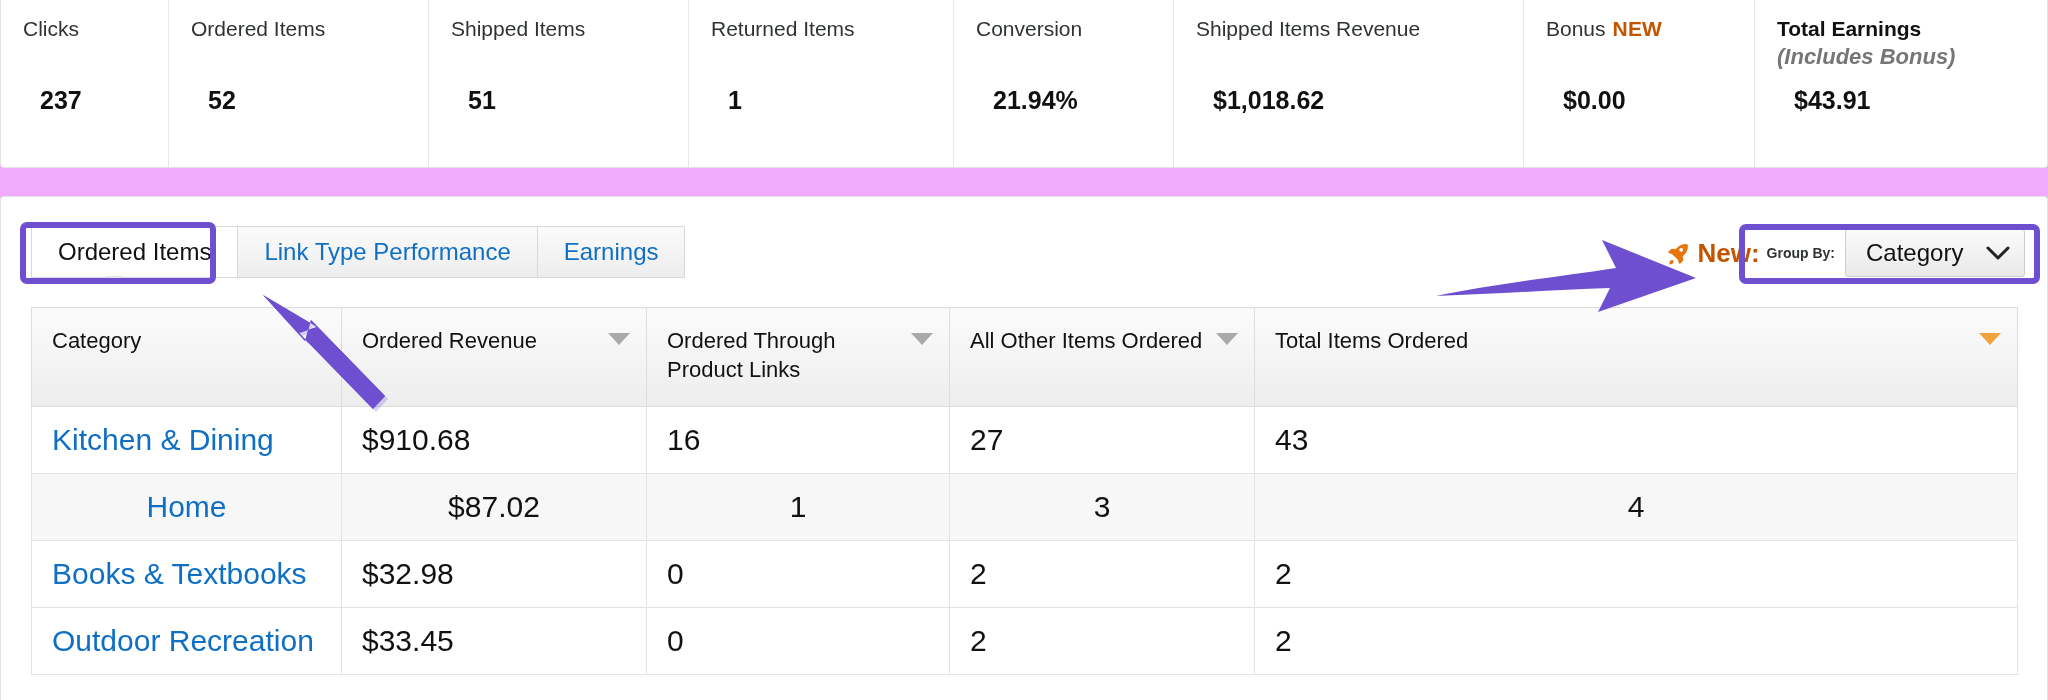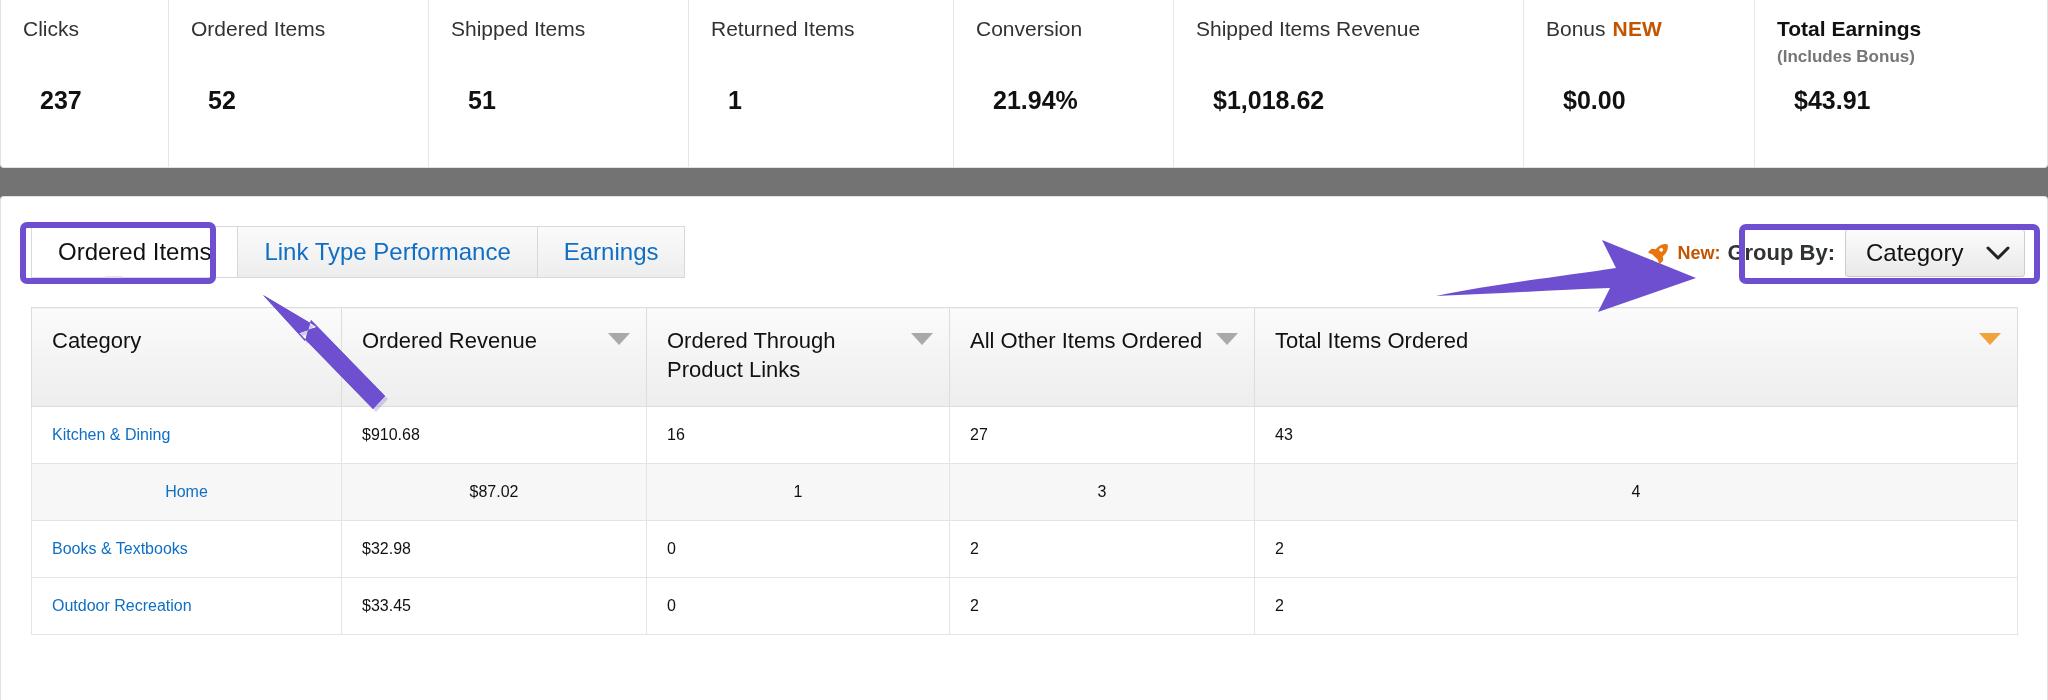--- a/index.html
+++ b/index.html
@@ -3,21 +3,21 @@
 <meta charset="utf-8">
 <style>
   * { box-sizing: border-box; }
   html, body {
     margin: 0; padding: 0;
     width: 2048px; height: 700px;
     background: #ffffff;
     font-family: "Liberation Sans", sans-serif;
     -webkit-font-smoothing: antialiased;
   }
-  #page { position: relative; width: 2048px; height: 700px; overflow: hidden; background: #737373; }
+  #page { position: relative; width: 2048px; height: 700px; overflow: hidden; background: #f0abfc; }
 
   
   .metrics-panel {
     position: absolute; left: 0; top: -4px; width: 2048px; height: 172px;
     background: #ffffff;
     border: 1px solid #e2e2e2; border-top: none;
     border-radius: 0 0 4px 4px;
     display: flex; align-items: stretch;
   }
   .metric {
@@ -27,21 +27,21 @@
     position: relative;
     display: flex; flex-direction: column;
   }
   .metric:last-child { border-right: none; }
   .metric-label {
     font-size: 21px; color: #2f3335; line-height: 26px; font-weight: 400;
     white-space: nowrap;
   }
   .metric-label.bold { font-weight: 700; color: #111; }
   .metric-sub {
-    font-size: 17px; color: #767676; font-weight: 700;
+    font-size: 22px; color: #767676; font-style: italic; font-weight: 700;
     line-height: 26px; white-space: nowrap; margin-top: 2px;
   }
   .badge-new {
     color: #c45500; font-weight: 700; font-size: 21px; margin-left: 7px;
     letter-spacing: .2px;
   }
   .metric-value {
     position: absolute; left: 39px; bottom: 52px;
     font-size: 25px; font-weight: 700; color: #111; white-space: nowrap;
   }
@@ -82,22 +82,22 @@
 
   
   .groupby {
     position: absolute; right: 22px; top: 32px;
     display: flex; align-items: center;
     background: #ffffff;
     height: 48px;
     padding-left: 12px;
   }
   .rocket-icon { width: 24px; height: 24px; display: block; margin-right: 7px; }
-  .gb-new { color: #c45500; font-weight: 700; font-size: 18px; margin-right: 7px; }
-  .gb-label { color: #2f3335; font-weight: 700; font-size: 22px; margin-right: 10px; }
+  .gb-new { color: #c45500; font-weight: 700; font-size: 26px; margin-right: 7px; }
+  .gb-label { color: #2f3335; font-weight: 700; font-size: 14px; margin-right: 10px; }
   .gb-select {
     display: flex; align-items: center; justify-content: space-between;
     height: 48px; min-width: 180px; padding: 0 14px 0 20px;
     border: 1px solid #cdcdcd; border-radius: 3px;
     background: linear-gradient(180deg, #fbfbfb 0%, #e9e9e9 100%);
     font-size: 24px; color: #111;
   }
   .gb-select .chev { margin-left: 22px; display: block; }
 
   
@@ -123,21 +123,21 @@
     flex: 0 0 auto; margin-top: 7px;
     width: 0; height: 0;
     border-left: 11px solid transparent; border-right: 11px solid transparent;
     border-top: 12px solid #a9a9a9;
   }
   .sort-arrow.active { border-top-color: #f0a33c; }
   table.datatable td {
     border: 1px solid #e4e4e4;
     padding: 16px 20px;
     height: 57px;
-    font-size: 16px; color: #111;
+    font-size: 30px; color: #111;
     vertical-align: middle;
   }
   tr.alt td { background: #f7f7f7; text-align: center; }
   td.catcell a { color: #0f6fc5; text-decoration: none; }
 
   
   .annot { position: absolute; pointer-events: none; }
   .hl-box {
     position: absolute;
     border: 6px solid #6d4fd0;

